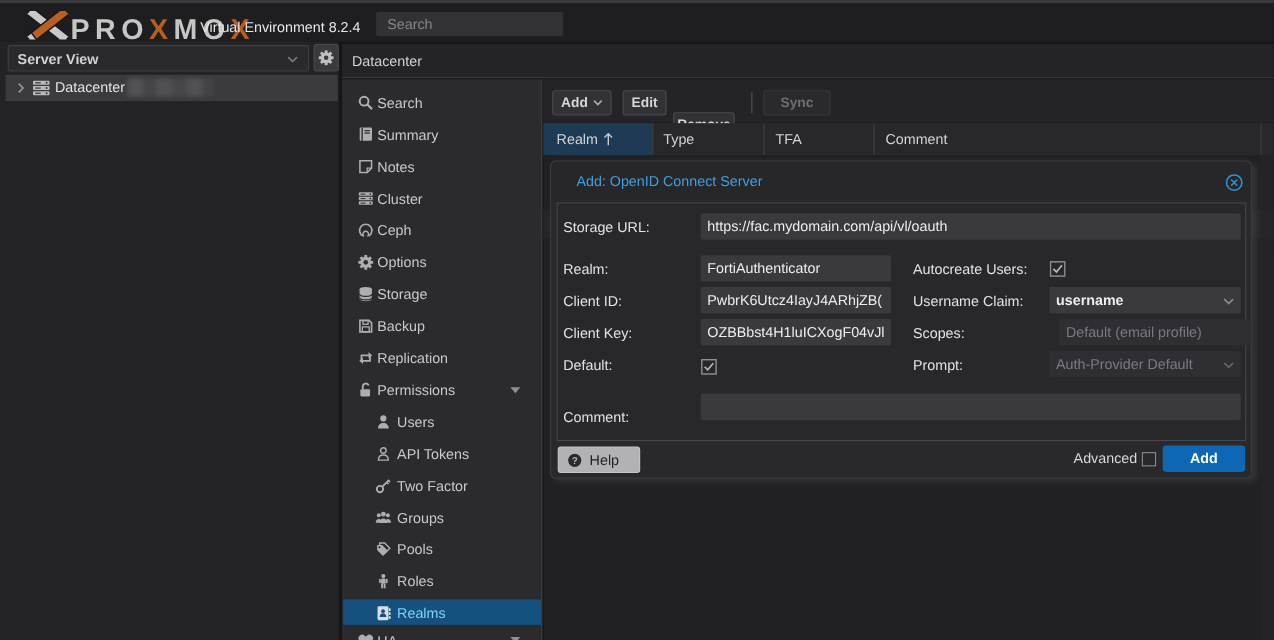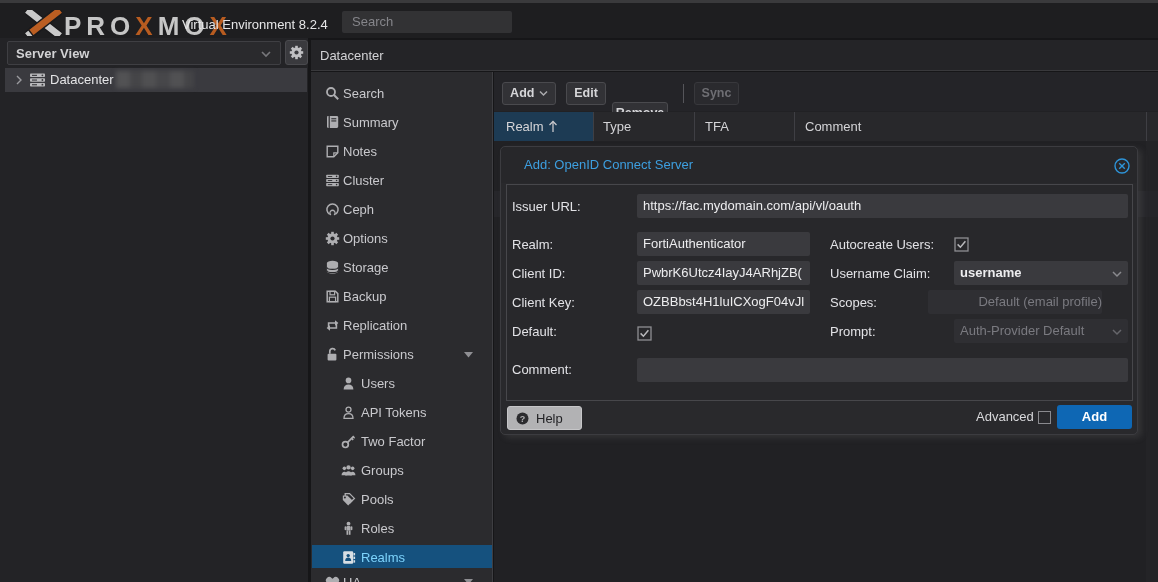--- a/index.html
+++ b/index.html
@@ -280,21 +280,21 @@
 
   <div class="abs" style="left:494px;top:72px;width:664px;height:510px;background:#212124;">
 
     <div class="abs" style="left:0;top:0;width:664px;height:39px;background:#242428;"></div>
     <div class="tbtn" style="left:8px;top:10px;width:54px;height:23px;line-height:21px;">Add <svg width="9" height="7" viewBox="0 0 9 7" style="margin-left:1px;">
           <polyline points="1,1.5 4.5,5 8,1.5" fill="none" stroke="#aaaaae" stroke-width="1.5"></polyline>
         </svg></div>
     <div class="tbtn" style="left:72px;top:10px;width:40px;height:23px;line-height:21px;">Edit</div>
     <div class="tbtn" style="left:118px;top:10px;width:56px;height:23px;line-height:21px;margin-top:20px;">Remove</div>
     <div class="abs" style="left:189px;top:12px;width:1px;height:19px;background:#55555a;"></div>
-    <div class="tbtn" style="left:200px;top:10px;width:45px;height:23px;line-height:21px;background:#2a2a2e;border-color:#38383c;color:#6e6e73;">Sync</div>
+    <div class="tbtn" style="left:200px;top:10px;width:61px;height:23px;line-height:21px;background:#2a2a2e;border-color:#38383c;color:#6e6e73;">Sync</div>
 
     <div class="abs" style="left:0;top:40px;width:664px;height:29px;background:#28282b;"></div>
     <div class="abs" style="left:0;top:40px;width:99px;height:29px;background:#1d3b54;"></div>
     <div class="abs" style="left:12px;top:47px;color:#d4d4d7;font-weight:400;">Realm</div>
     <svg class="abs" style="left:54px;top:48px;" width="10" height="13" viewBox="0 0 10 13">
         <g stroke="#c8c8cb" stroke-width="1.3" fill="none">
           <line x1="5" y1="1.5" x2="5" y2="12"></line>
           <polyline points="1.5,5 5,1.5 8.5,5"></polyline>
         </g>
       </svg>
@@ -315,21 +315,21 @@
     <div class="abs" style="left:0px;top:0px;width:636px;height:36px;background:#27272a;border-radius:5px 5px 0 0;"></div>
     <div class="abs" style="left:23px;top:10px;color:#3d9fe0;font-weight:400;font-size:13px;">Add: OpenID Connect Server</div>
     <svg class="abs" style="left:613px;top:11px;" width="16" height="16" viewBox="0 0 16 16">
       <circle cx="8" cy="8" r="7" fill="none" stroke="#2e94d8" stroke-width="1.4"></circle>
       <line x1="5.2" y1="5.2" x2="10.8" y2="10.8" stroke="#2e94d8" stroke-width="1.4"></line>
       <line x1="10.8" y1="5.2" x2="5.2" y2="10.8" stroke="#2e94d8" stroke-width="1.4"></line>
     </svg>
 
     <div class="abs" style="left:5px;top:37px;width:627px;height:217px;background:#28282b;border:1px solid #47474b;"></div>
 
-    <div class="lbl abs" style="left:11px;top:52px;">Issuer URL:</div>
+    <div class="lbl abs" style="left:11px;top:52px;">Storage URL:</div>
     <div class="field abs" style="left:136px;top:47px;width:491px;height:24px;">https://fac.mydomain.com/api/vl/oauth</div>
 
     <div class="lbl abs" style="left:11px;top:90px;">Realm:</div>
     <div class="field abs" style="left:136px;top:85px;width:173px;height:24px;">FortiAuthenticator</div>
 
     <div class="lbl abs" style="left:11px;top:119px;">Client ID:</div>
     <div class="field abs" style="left:136px;top:114px;width:173px;height:24px;">PwbrK6Utcz4IayJ4ARhjZB(</div>
 
     <div class="lbl abs" style="left:11px;top:148px;">Client Key:</div>
     <div class="field abs" style="left:136px;top:143px;width:173px;height:24px;">OZBBbst4H1luICXogF04vJl</div>
@@ -346,29 +346,29 @@
       <polyline points="3.6,7.4 6.4,10.2 11.4,4.2" fill="none" stroke="#b9b9bc" stroke-width="1.5"></polyline>
     </svg>
 
     <div class="lbl abs" style="left:329px;top:119px;">Username Claim:</div>
     <div class="field abs" style="left:453px;top:114px;width:174px;height:24px;font-weight:700;">username</div>
     <svg class="abs" style="left:610px;top:123px;" width="12" height="8" viewBox="0 0 12 8">
         <polyline points="2,2 6,6 10,2" fill="none" stroke="#8a8a8e" stroke-width="1.5"></polyline>
       </svg>
 
     <div class="lbl abs" style="left:329px;top:148px;">Scopes:</div>
-    <div class="dfield abs" style="left:427px;top:143px;width:174px;height:24px;text-align:right;">Default (email profile)</div>
+    <div class="dfield abs" style="left:462px;top:143px;width:174px;height:24px;">Default (email profile)</div>
 
     <div class="lbl abs" style="left:329px;top:177px;">Prompt:</div>
     <div class="dfield abs" style="left:453px;top:172px;width:174px;height:24px;">Auth-Provider Default</div>
     <svg class="abs" style="left:610px;top:181px;" width="12" height="8" viewBox="0 0 12 8">
         <polyline points="2,2 6,6 10,2" fill="none" stroke="#66666b" stroke-width="1.5"></polyline>
       </svg>
 
-    <div class="lbl abs" style="left:11px;top:215px;text-align:center;">Comment:</div>
+    <div class="lbl abs" style="left:11px;top:225px;text-align:center;">Comment:</div>
     <div class="field abs" style="left:136px;top:211px;width:491px;height:24px;"></div>
 
     <div class="abs" style="left:6px;top:259px;width:75px;height:24px;background:#b2b2b4;border:1px solid #c6c6c8;border-radius:3px;">
       <svg class="abs" style="left:8px;top:5px;" width="13" height="13" viewBox="0 0 13 13">
         <circle cx="6.5" cy="6.5" r="6" fill="#2b2b2e"></circle>
         <text x="6.5" y="9.8" font-size="9" font-weight="bold" fill="#b2b2b4" text-anchor="middle" font-family="Liberation Sans">?</text>
       </svg>
       <div class="abs" style="left:28px;top:4px;color:#222225;">Help</div>
     </div>
     <div class="abs" style="left:475px;top:262px;color:#d8d8db;font-weight:400;">Advanced</div>

